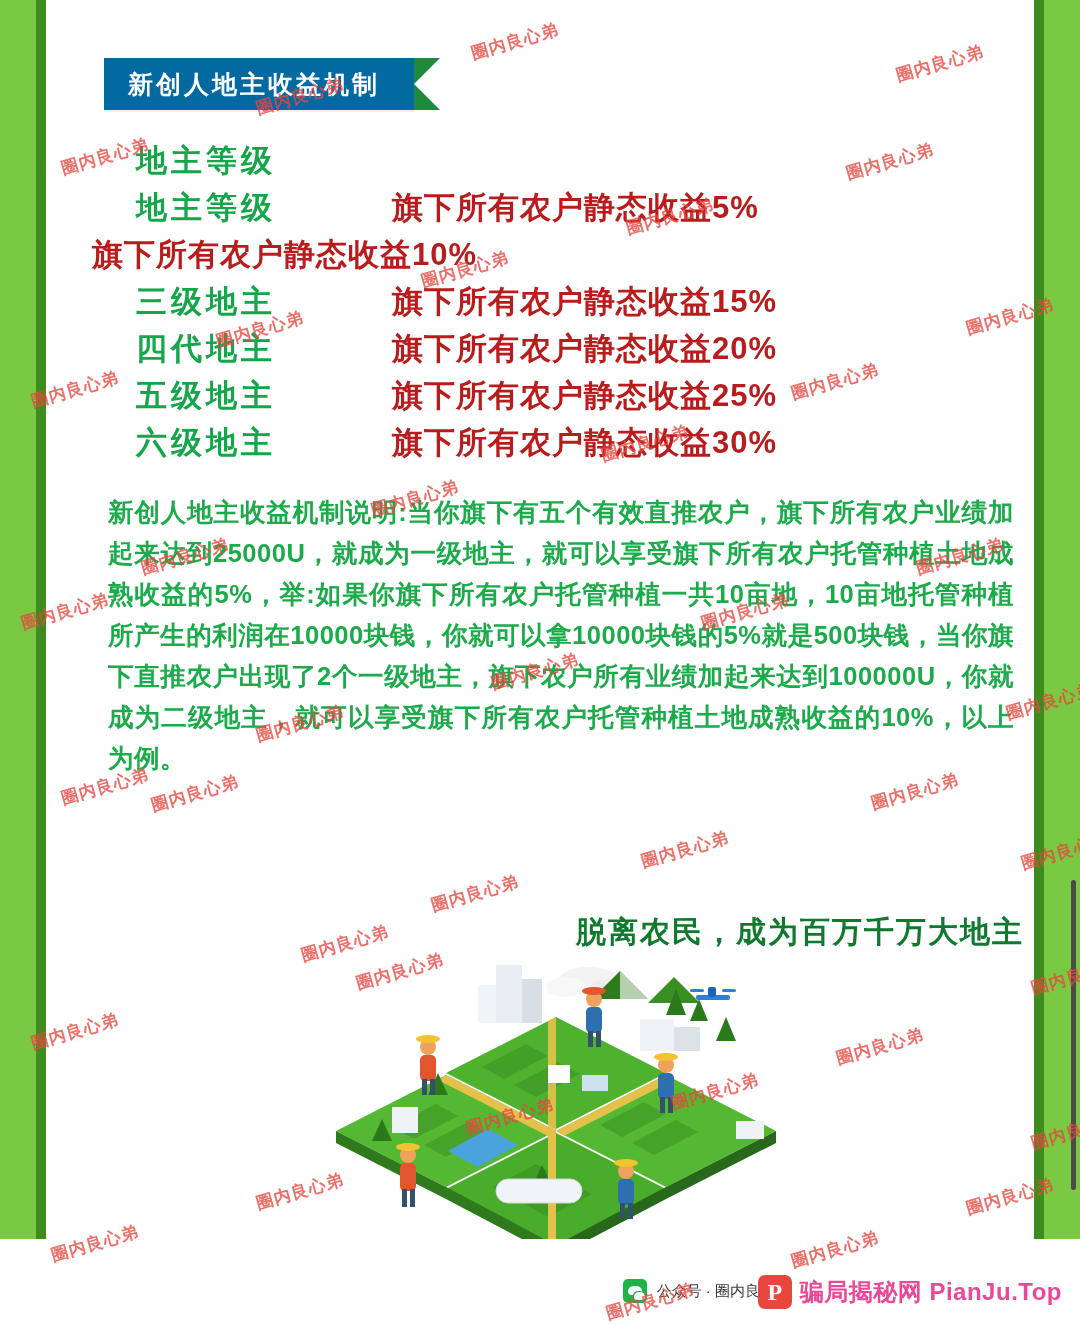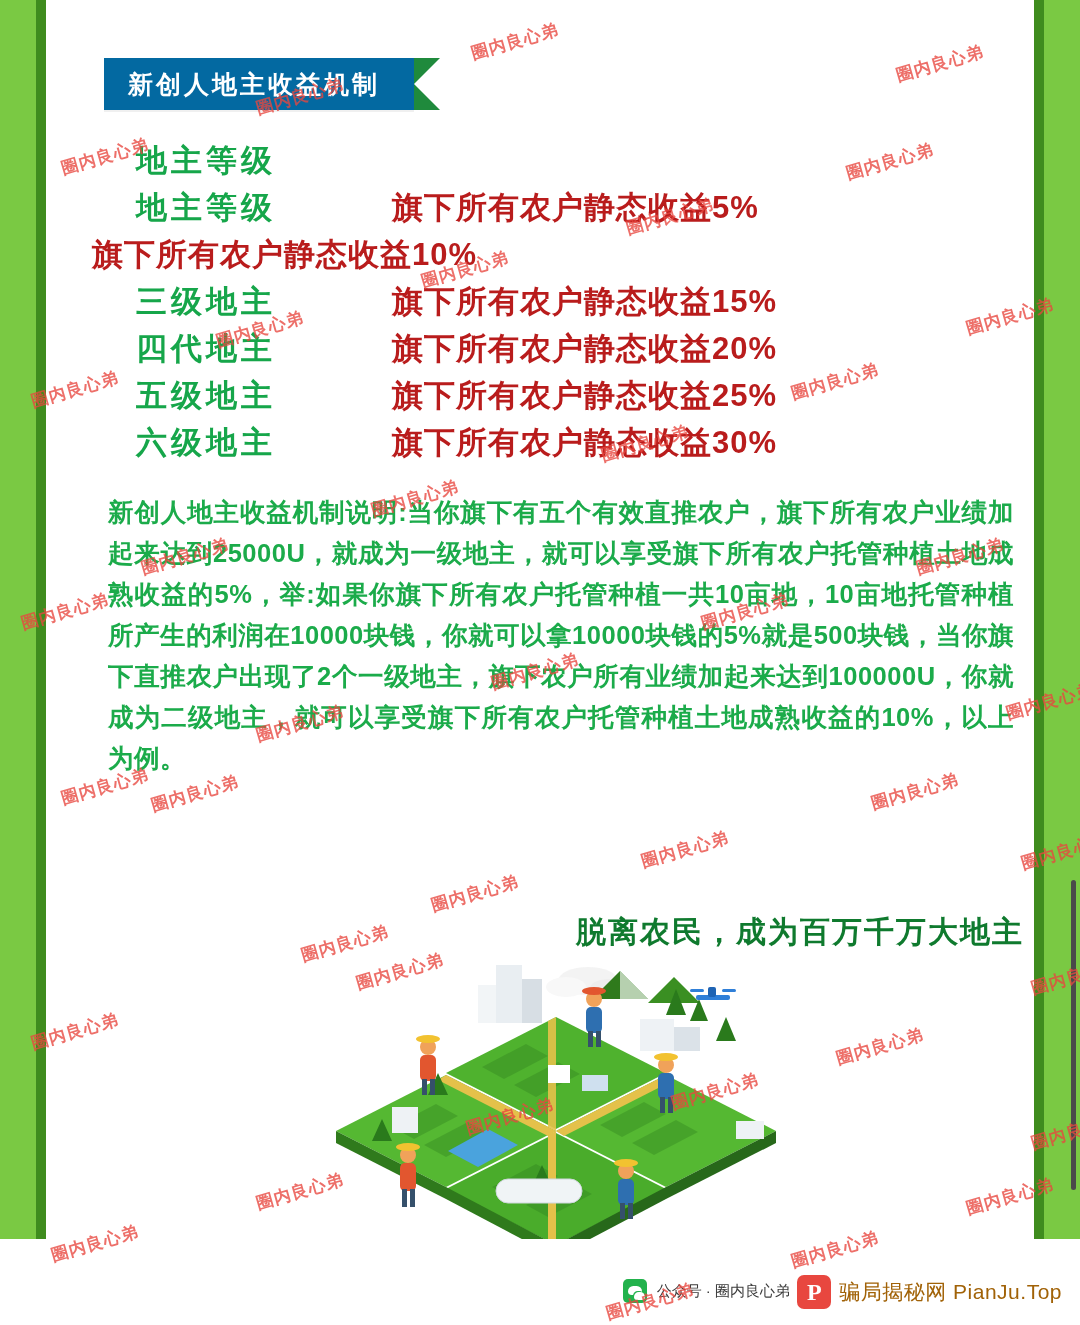--- a/index.html
+++ b/index.html
@@ -214,23 +214,23 @@
     background: #e8473f;
     color: #fff;
     font-size: 24px;
     font-weight: bold;
     display: flex;
     align-items: center;
     justify-content: center;
     font-family: "Liberation Serif", serif;
   }
   .brand-text {
-    color: #a16207;
-    font-size: 21px;
-    font-weight: normal;
+    color: #ec4899;
+    font-size: 24px;
+    font-weight: bold;
     letter-spacing: 0.5px;
   }
 
   
   .scrollbar {
     position: absolute;
     right: 4px;
     top: 880px;
     width: 5px;
     height: 310px;

